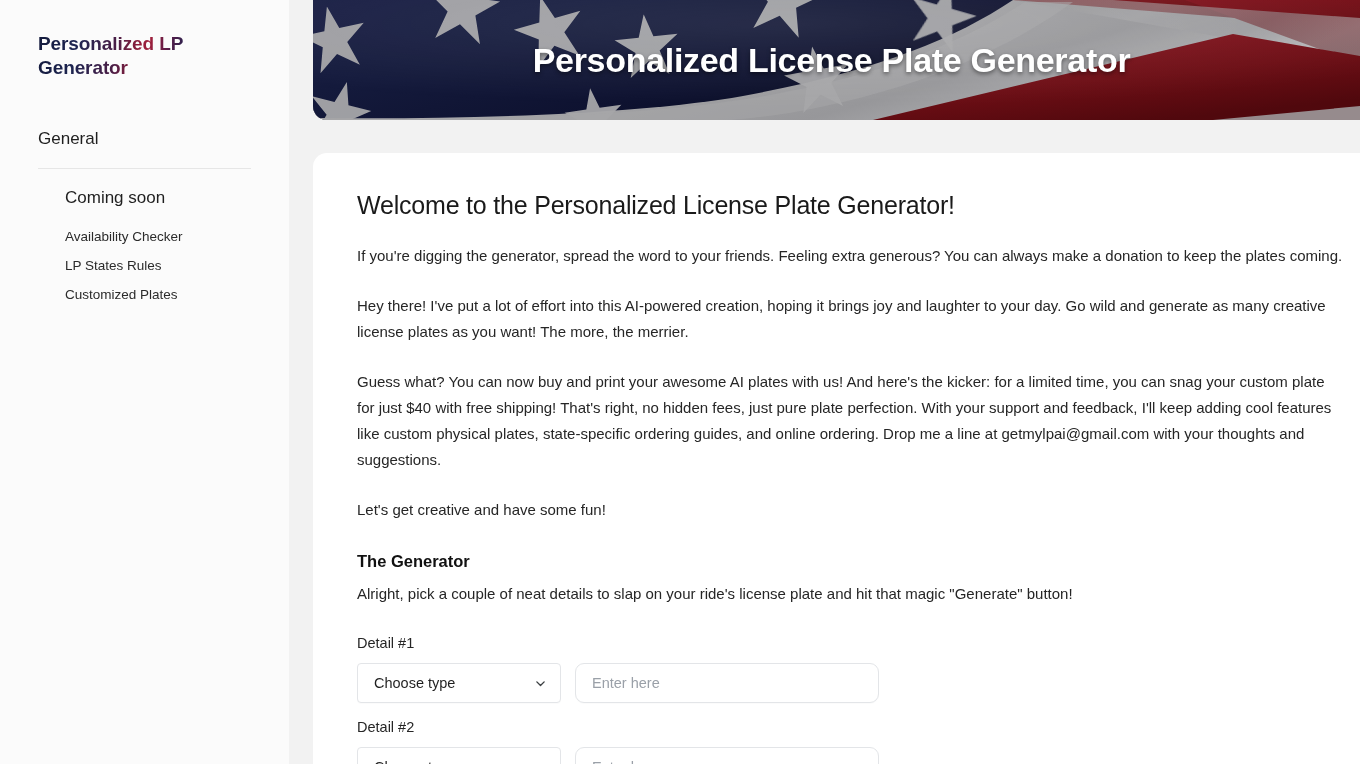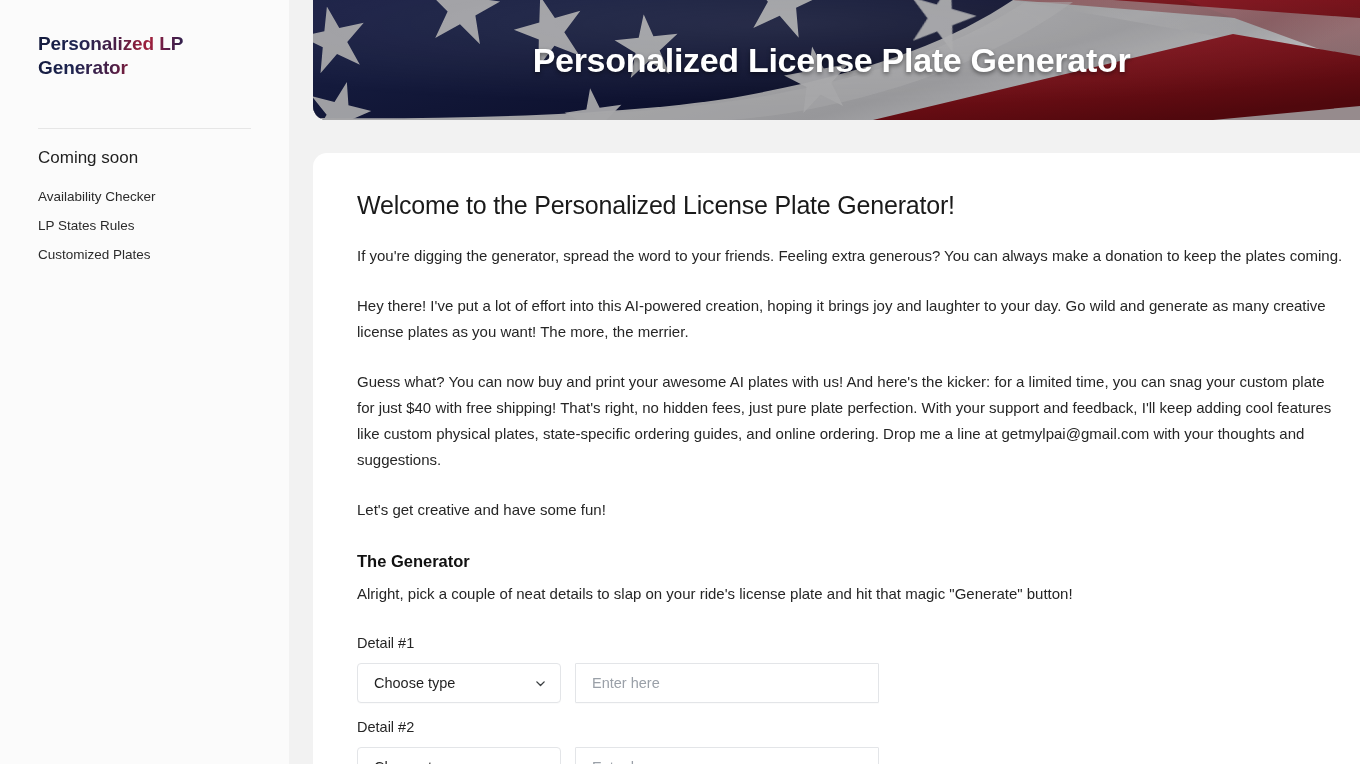--- a/index.html
+++ b/index.html
@@ -50,21 +50,21 @@
         #5a1c48 72%,
         #1d2450 84%,
         #141b3d 100%);
     -webkit-background-clip: text;
     background-clip: text;
     color: transparent;
     -webkit-text-fill-color: transparent;
   }
 
   .nav-section { margin-top: 48px; }
-  .nav-section.second { margin-top: 0; }
+  .nav-section.second { margin-top: 0; margin-left: 27px; }
 
   .nav-heading {
     font-size: 17px;
     color: #1f1f1f;
     font-weight: normal;
     line-height: 22px;
     margin-bottom: 13px;
   }
 
   .nav-item {
@@ -194,21 +194,21 @@
   .chev {
     width: 13px; height: 13px;
     flex-shrink: 0;
     display: block;
   }
 
   .text-input {
     width: 304px;
     height: 40px;
     border: 1px solid #e3e5e8;
-    border-radius: 1px;
+    border-radius: 9px;
     background: #ffffff;
     padding: 0 16px;
     font-size: 14.5px;
     color: #1f1f1f;
     font-family: "Liberation Sans", sans-serif;
     outline: none;
     box-shadow: 0 1px 1px rgba(0,0,0,0.02);
   }
   .text-input::placeholder { color: #9aa0a8; }
 </style>
@@ -216,20 +216,21 @@
 <body>
 
 <div id="app">
 
   <aside class="sidebar">
     <div class="sidebar-inner">
 
       <div class="brand-title">Personalized LP Generator</div>
 
       <div class="nav-section">
+        <div class="nav-heading">General</div>
       </div>
 
       <div class="nav-divider"></div>
 
       <div class="nav-section second">
         <div class="nav-heading">Coming soon</div>
         <div class="nav-item">Availability Checker</div>
         <div class="nav-item">LP States Rules</div>
         <div class="nav-item">Customized Plates</div>
       </div>

